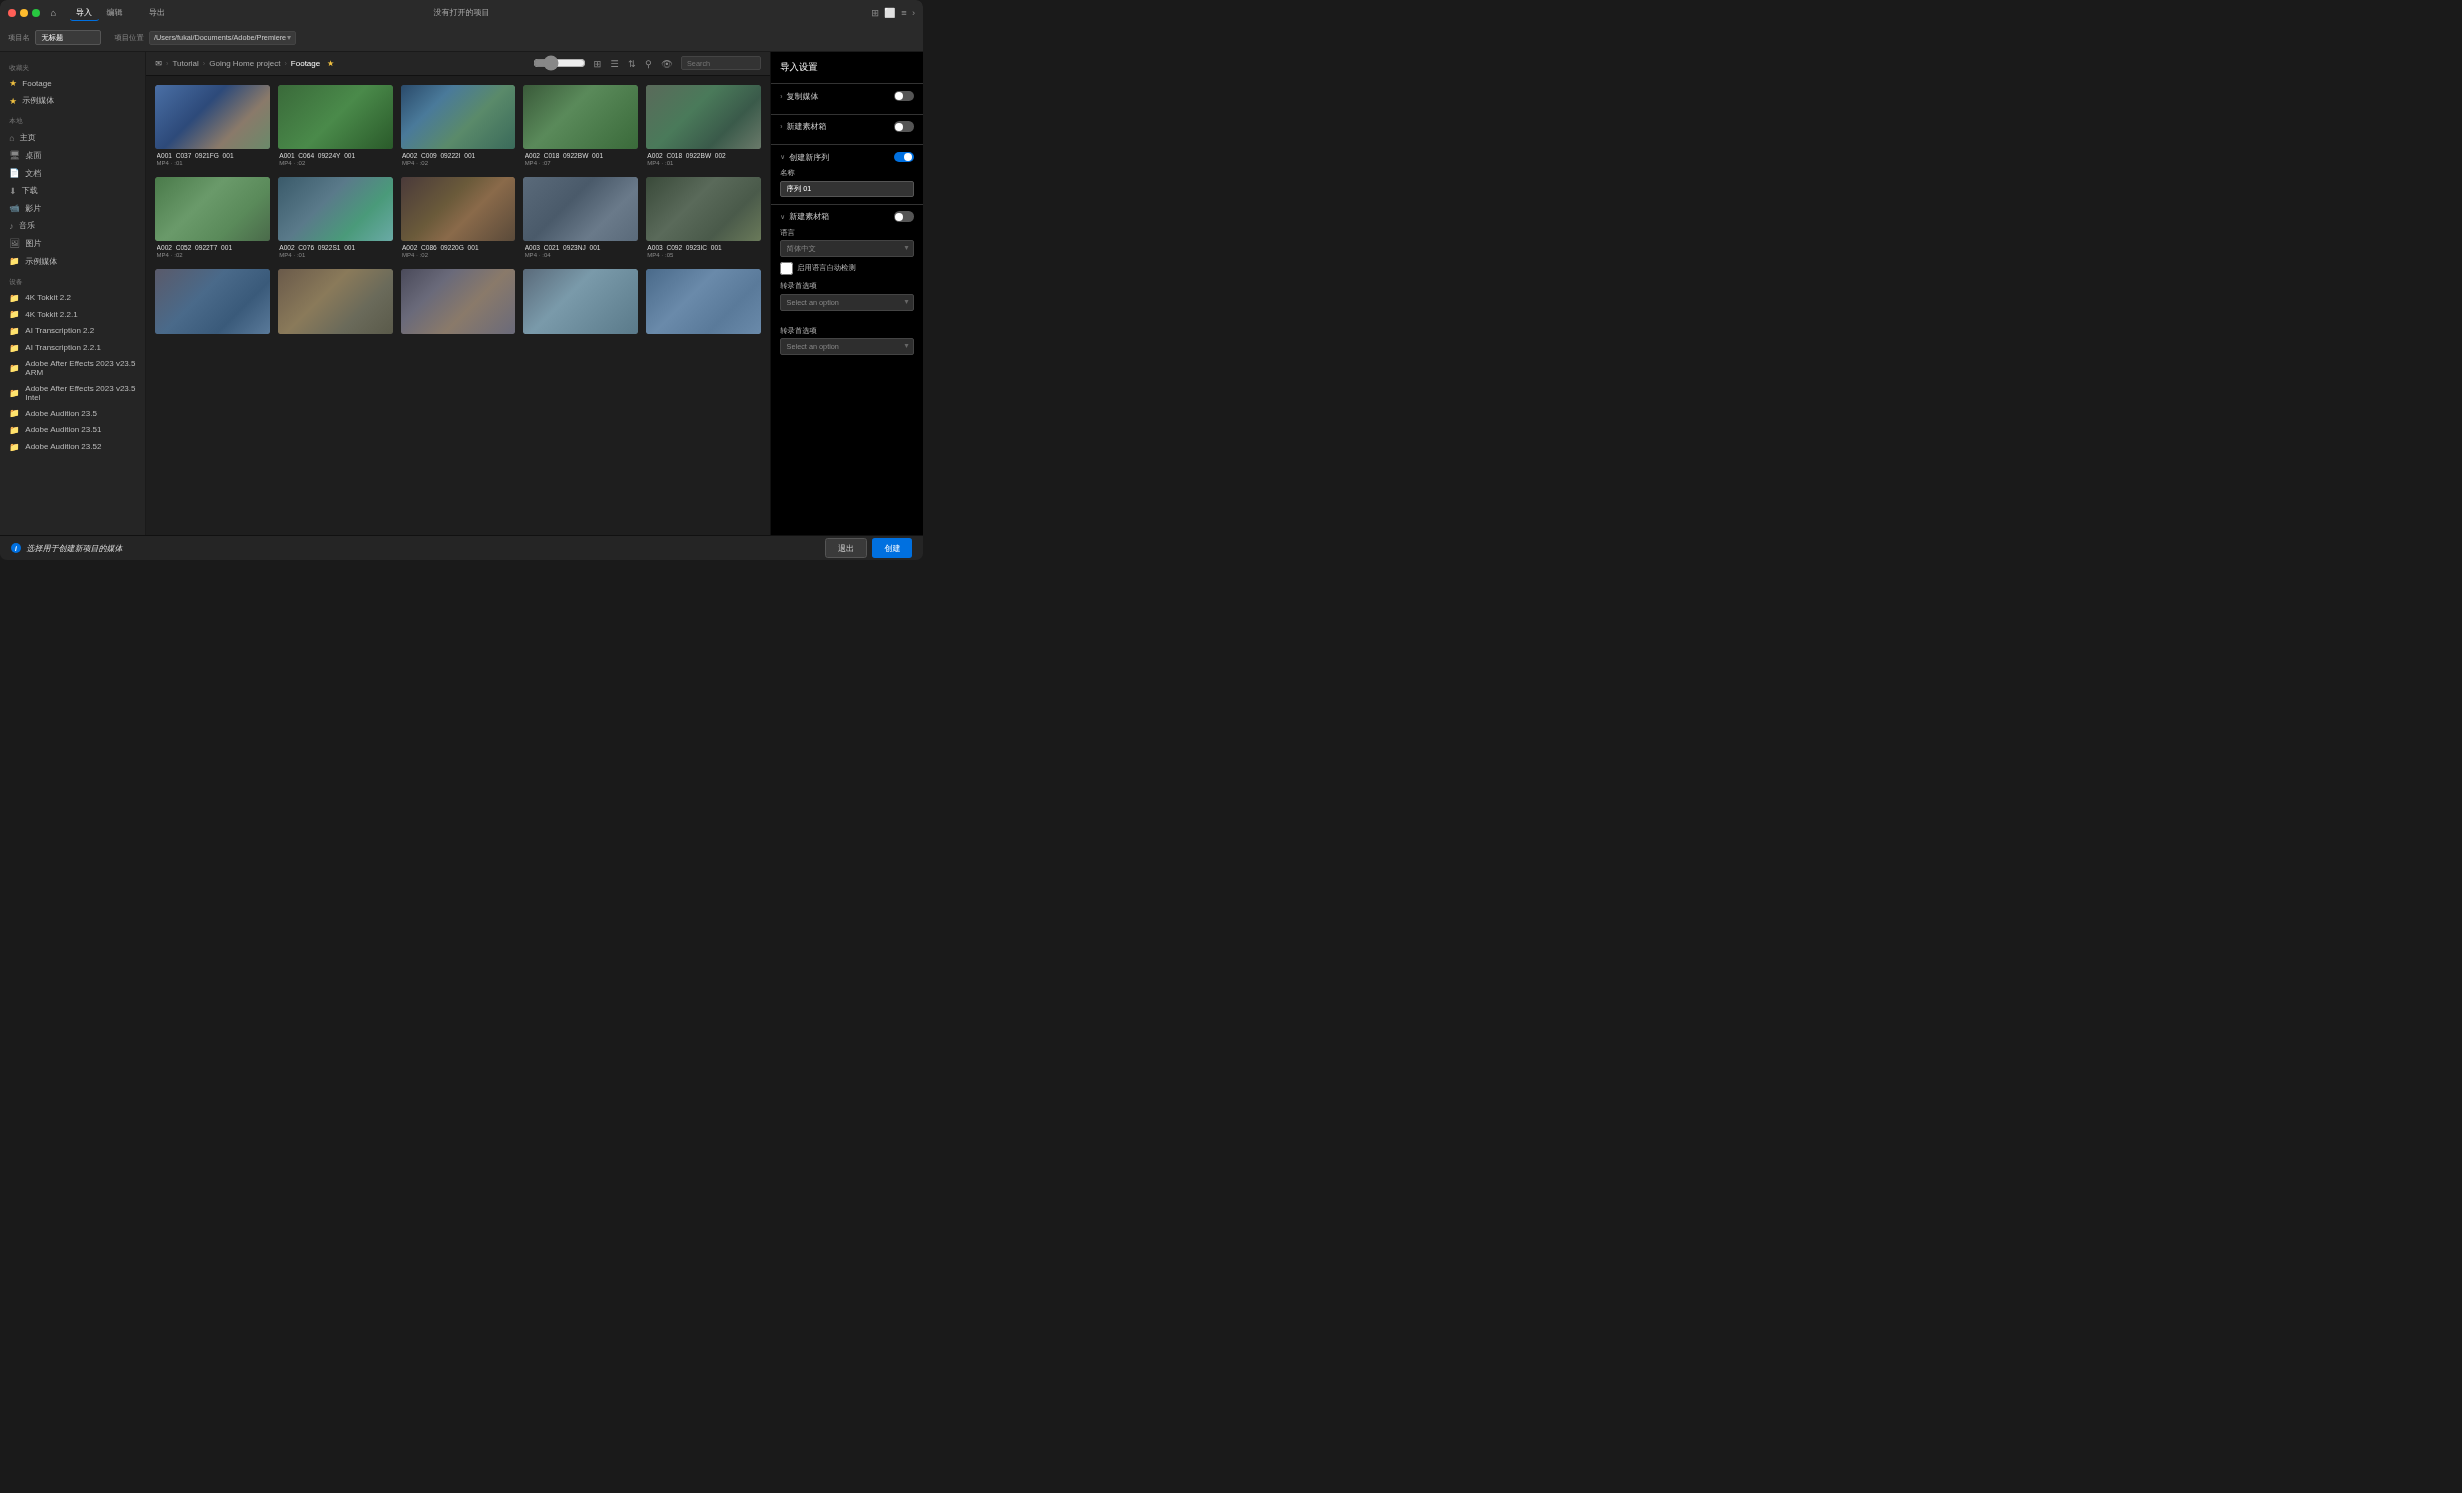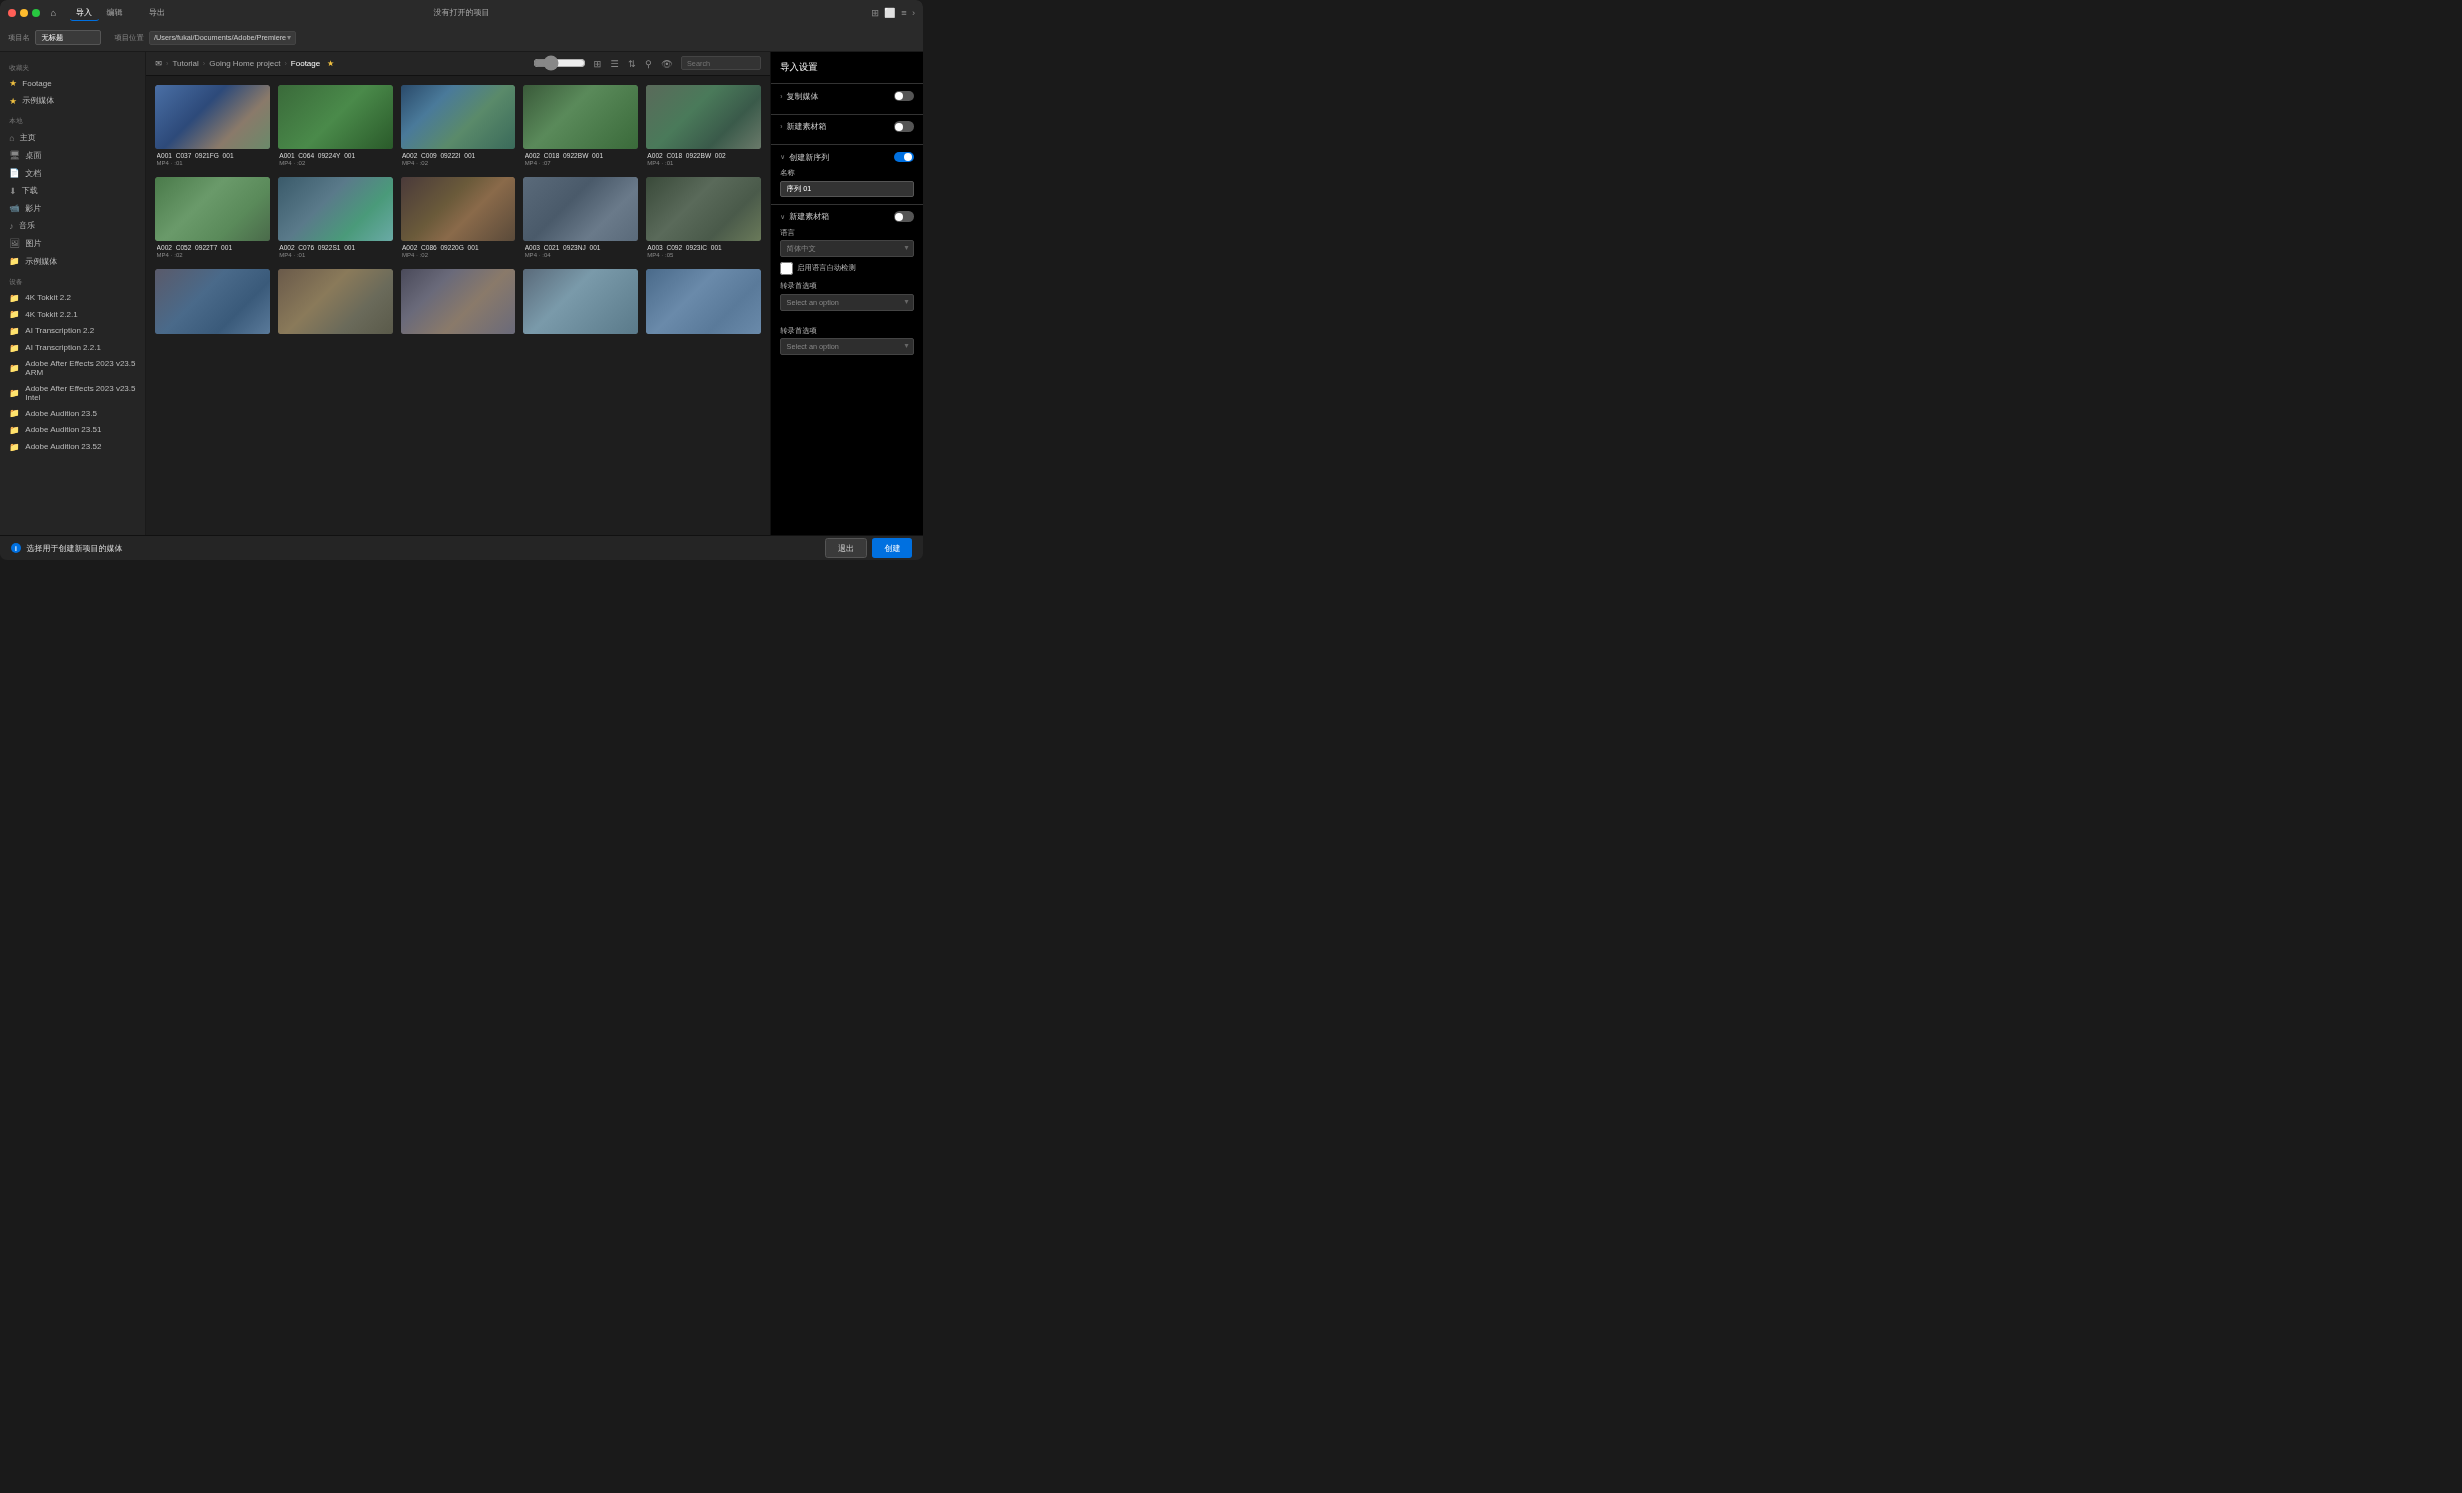--- a/index.html
+++ b/index.html
@@ -358,20 +358,21 @@
       display: flex;
       align-items: center;
       justify-content: space-between;
       padding: 0 10.6px;
       flex-shrink: 0;
     }
     .status-msg {
       display: flex;
       align-items: center;
       gap: 5.3px;
+      font-style: italic;
     }
     .info-icon {
       width: 10.6px; height: 10.6px;
       border-radius: 50%;
       background: #0070e0;
       display: flex;
       align-items: center;
       justify-content: center;
       color: #fff;
       font-size: 6.6px;

